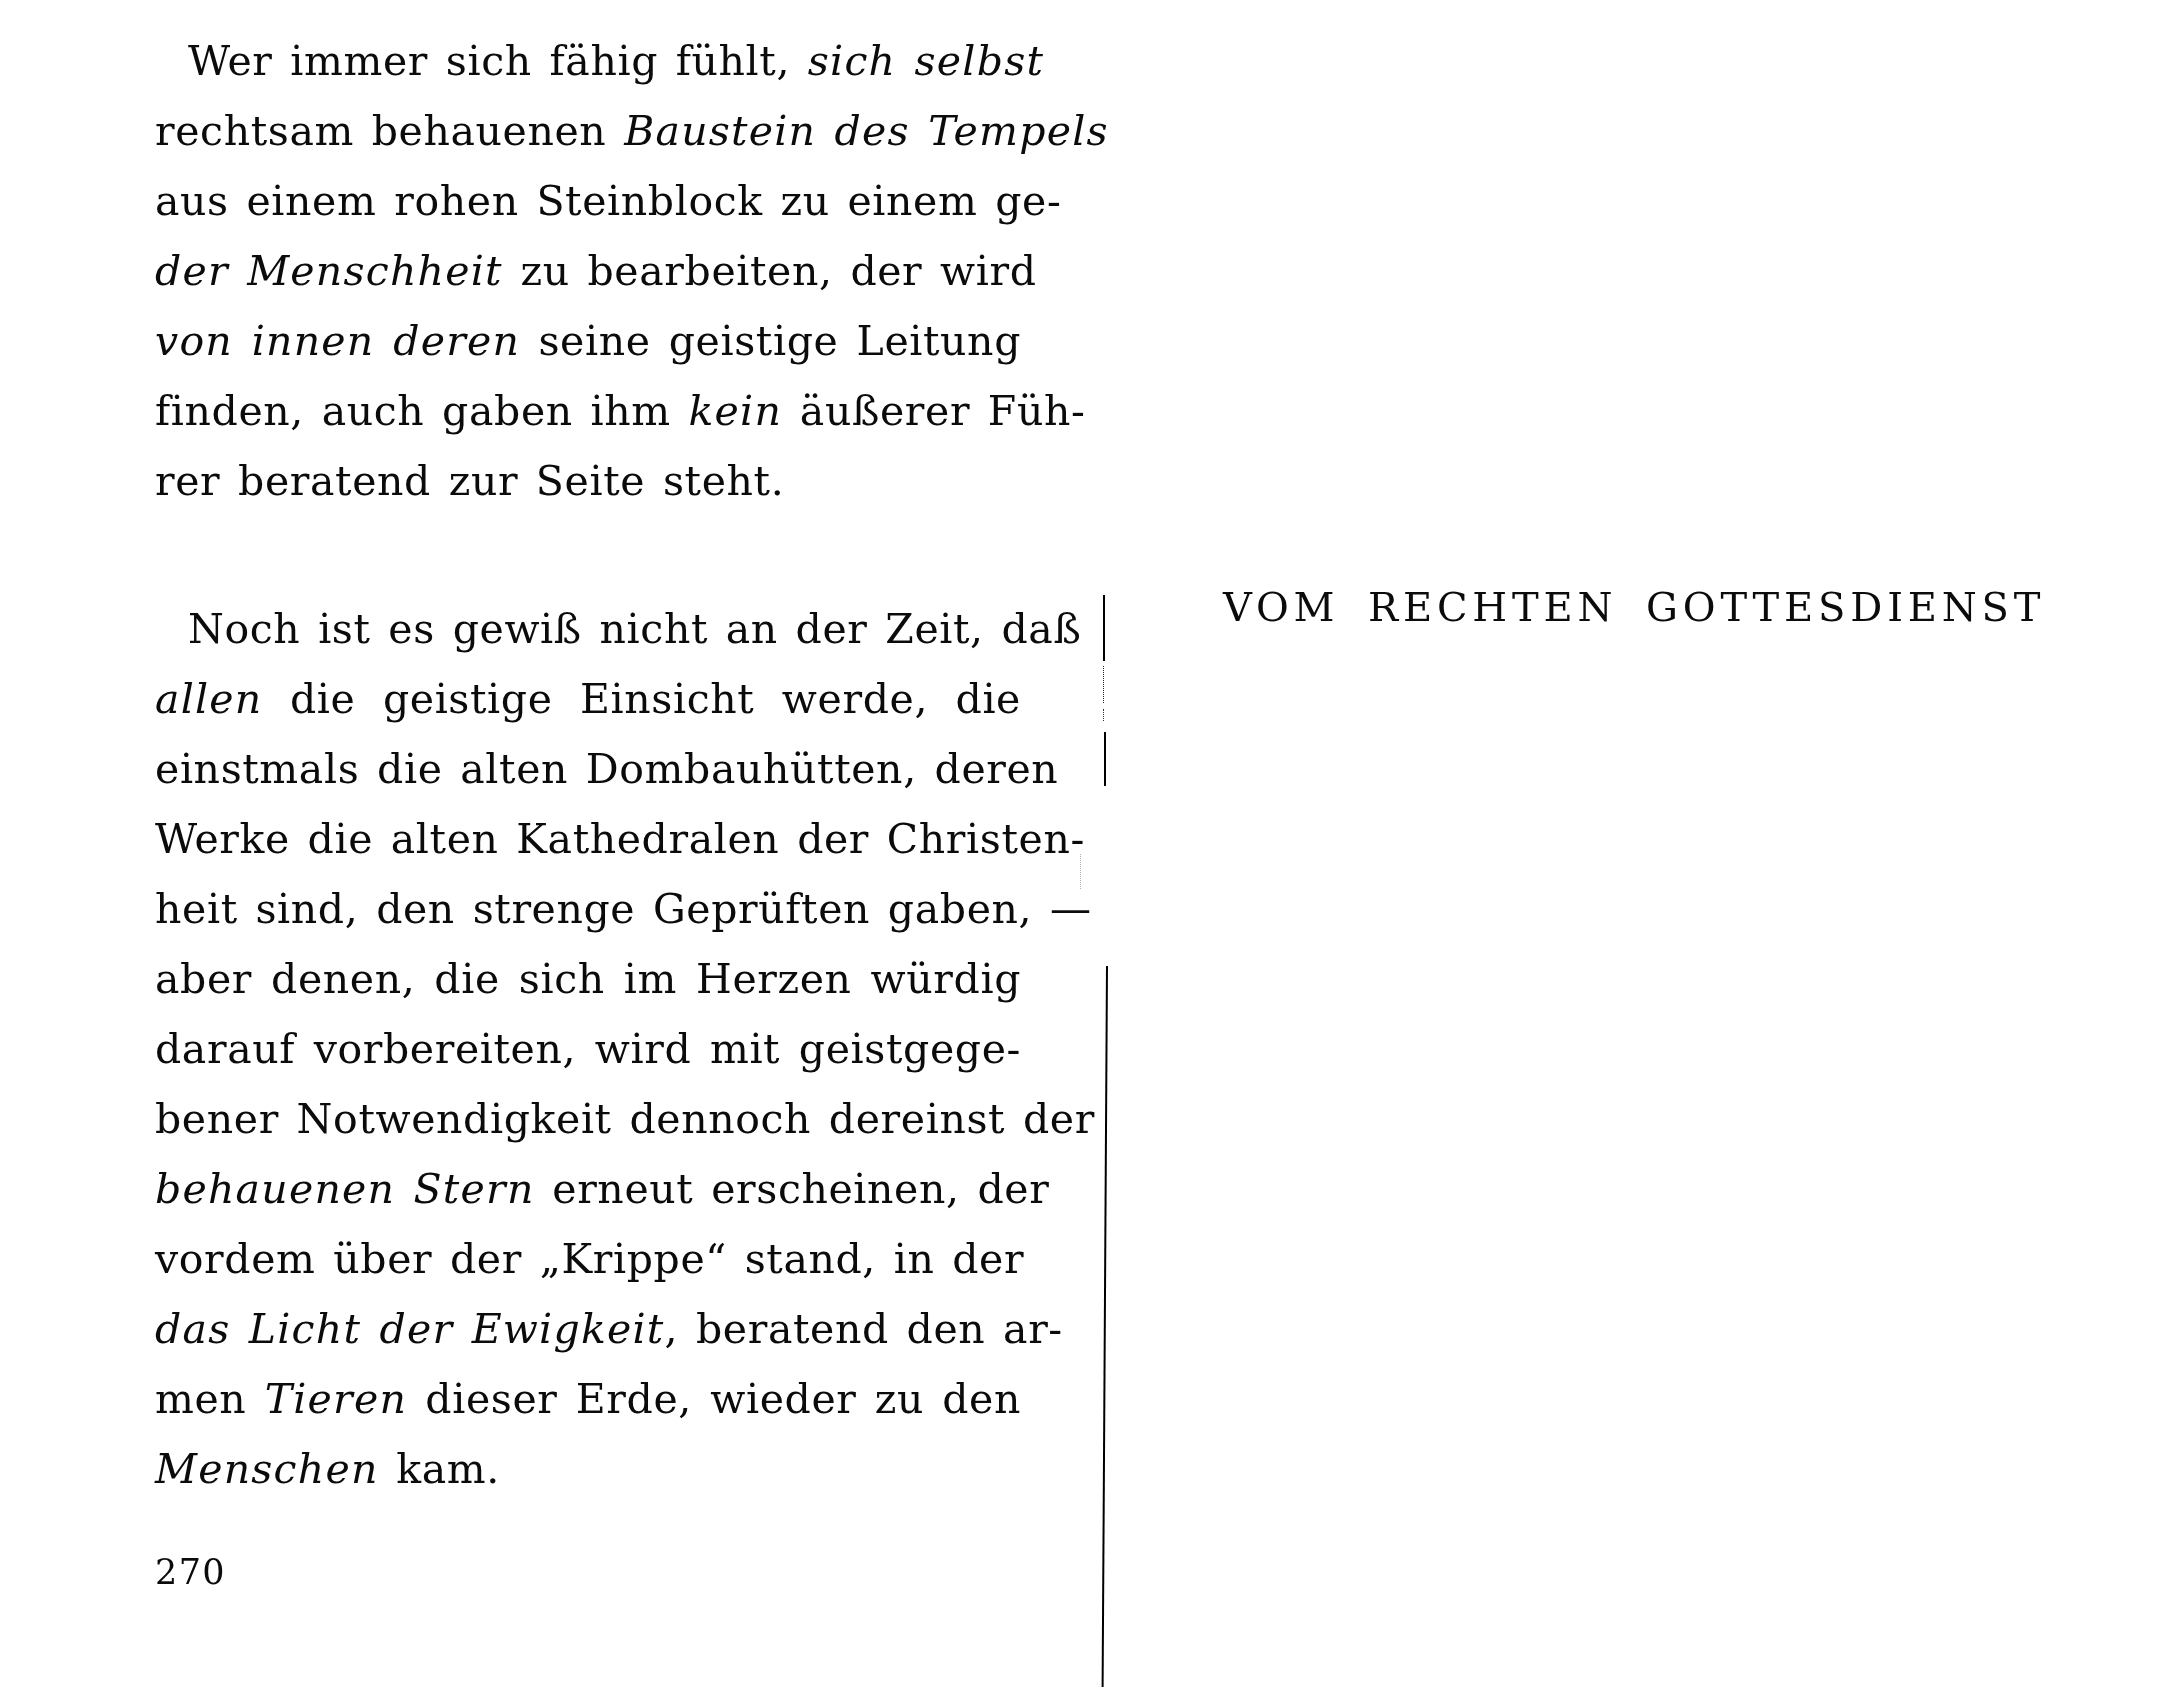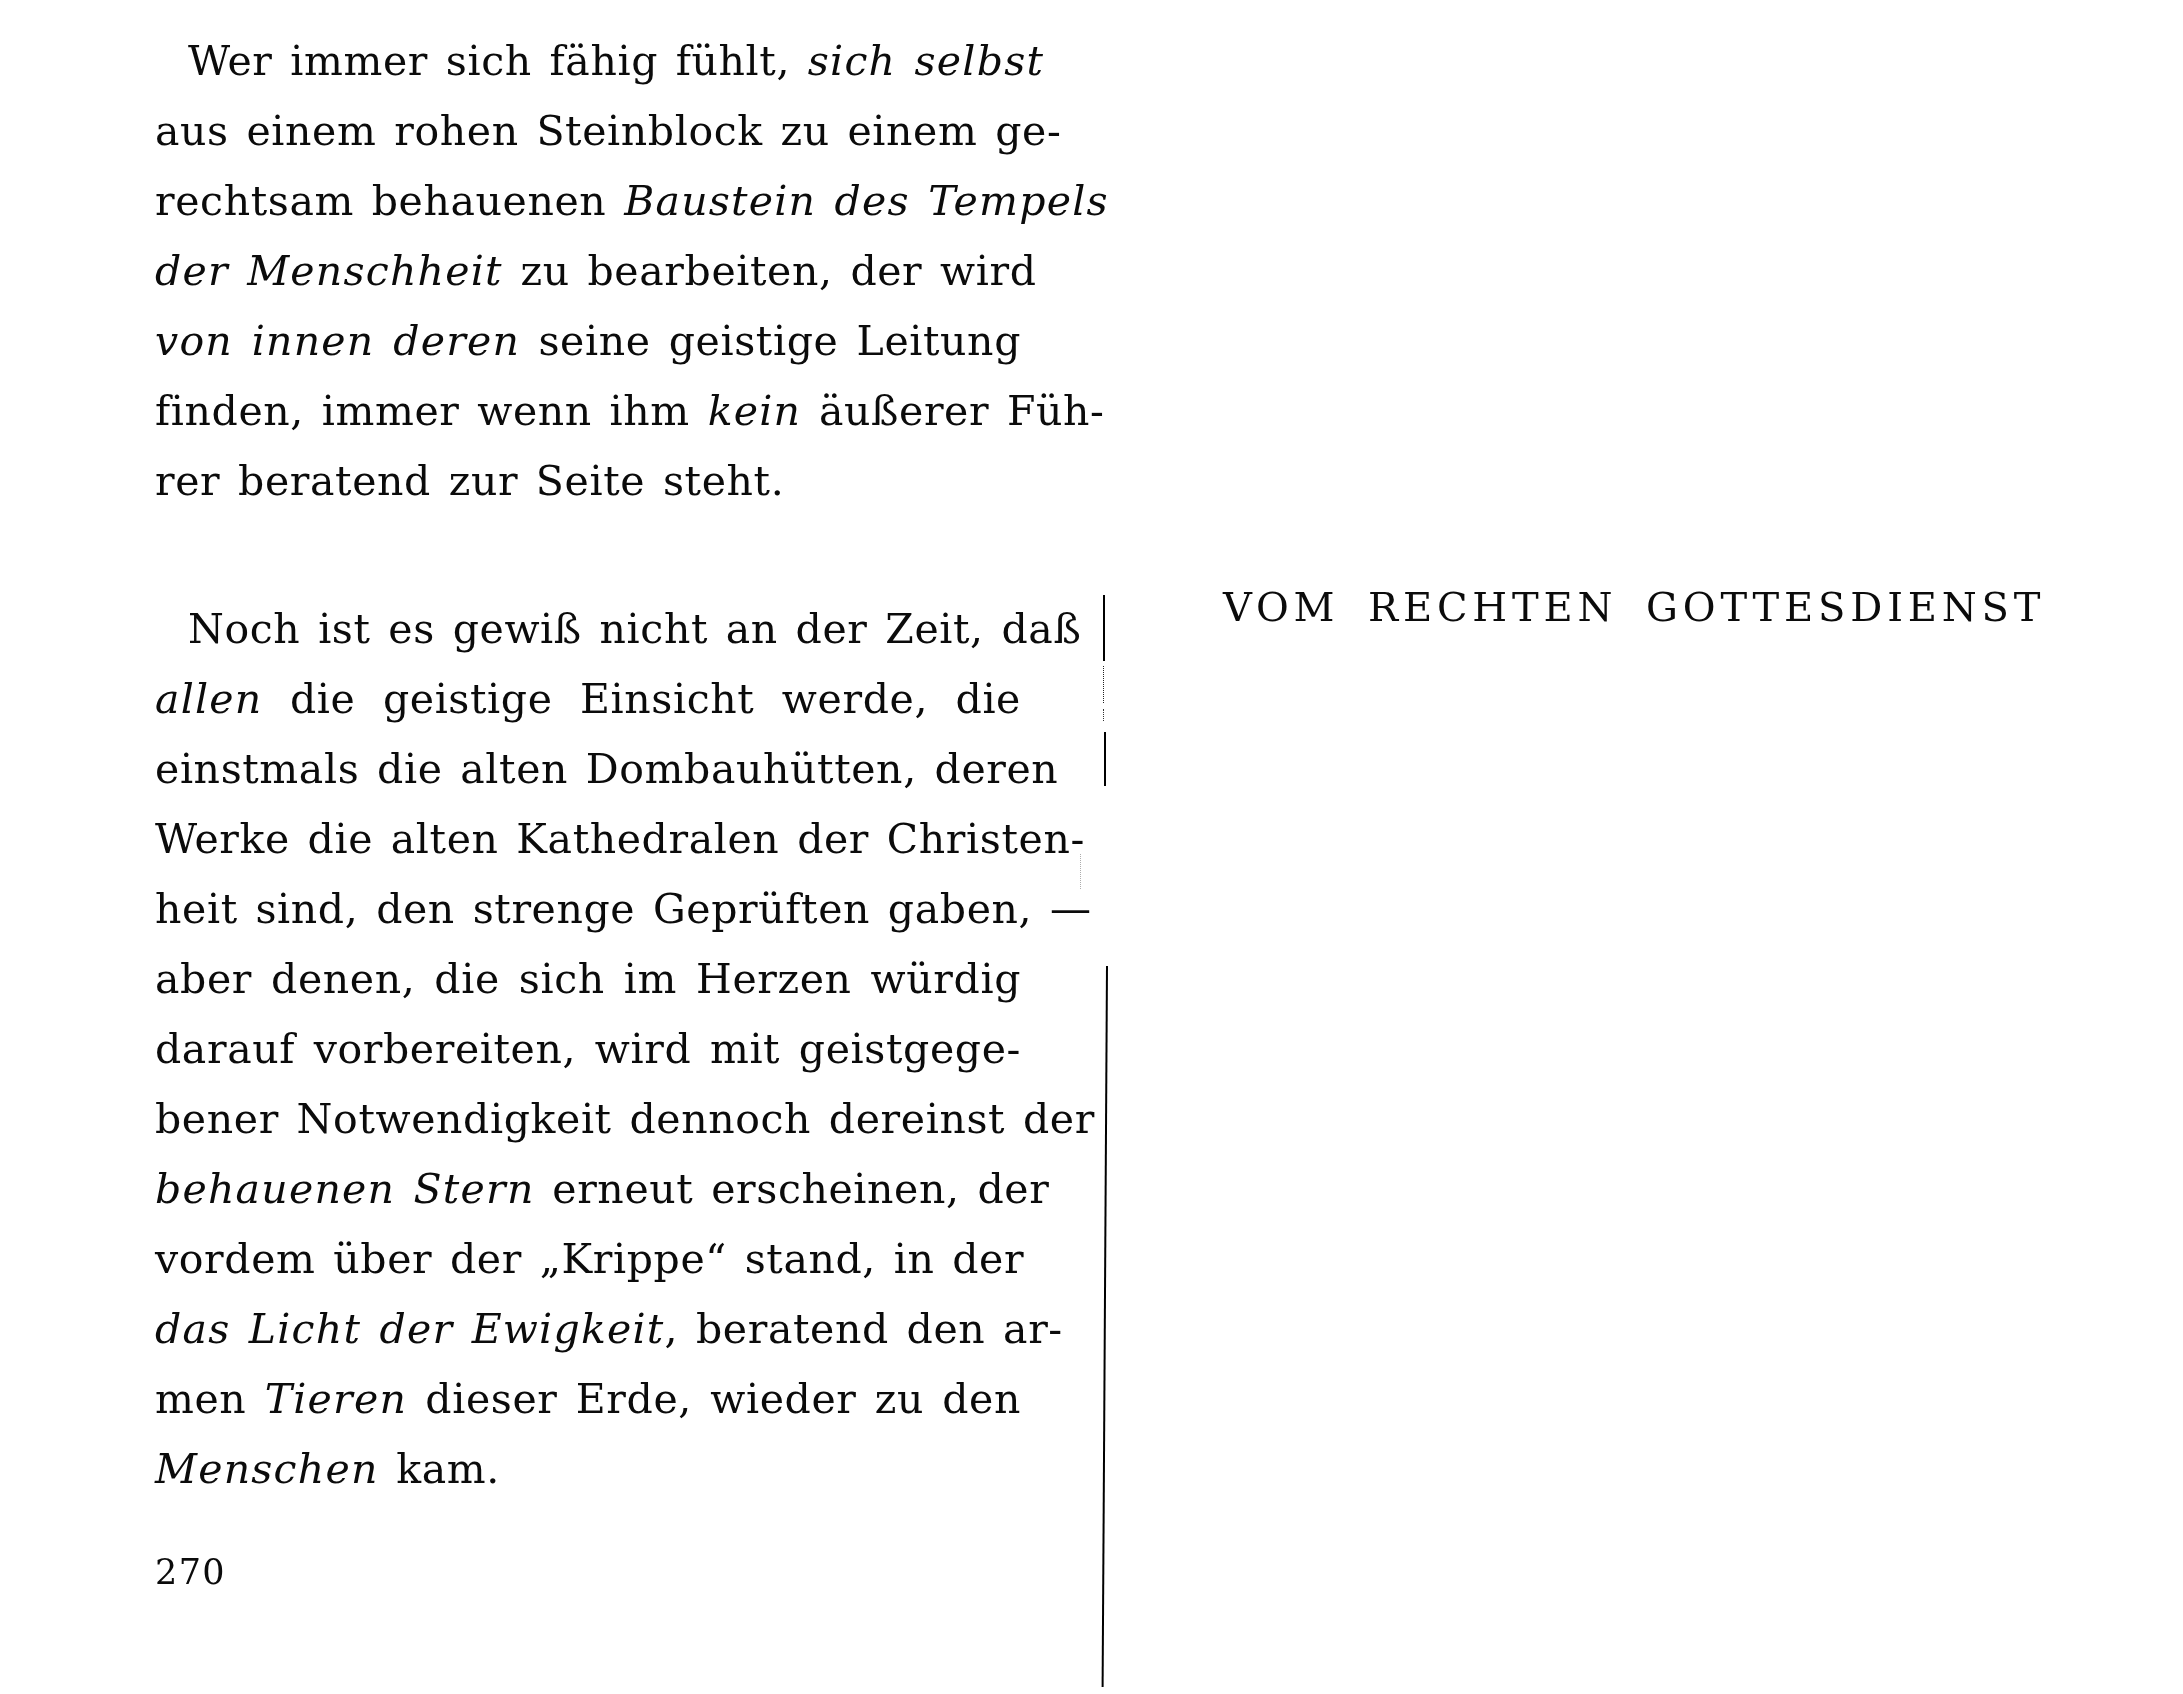--- a/index.html
+++ b/index.html
@@ -78,25 +78,25 @@
   }
 </style>
 </head>
 <body>
 
 <div class="page" style="--ink: #0b0b0b; --paper: #ffffff;">
 
   <div class="textcol">
       <div class="para" id="para-1">
         <div class="line indent"><span>Wer immer sich fähig fühlt, </span><em>sich selbst</em></div>
+        <div class="line"><span>rechtsam behauenen </span><em>Baustein des Tempels</em></div>
         <div class="line"><span>aus einem rohen Steinblock zu einem ge-</span></div>
-        <div class="line"><span>rechtsam behauenen </span><em>Baustein des Tempels</em></div>
         <div class="line"><em>der Menschheit</em><span> zu bearbeiten, der wird</span></div>
         <div class="line"><em>von innen deren</em><span> seine geistige Leitung</span></div>
-        <div class="line"><span>finden, immer wenn ihm </span><em>kein</em><span> äußerer Füh-</span></div>
+        <div class="line"><span>finden, auch gaben ihm </span><em>kein</em><span> äußerer Füh-</span></div>
         <div class="line no-just"><span>rer beratend zur Seite steht.</span></div>
       </div>
       <div class="para" id="para-2">
         <div class="line indent"><span>Noch ist es gewiß nicht an der Zeit, daß</span></div>
         <div class="line"><em>allen</em><span> die geistige Einsicht werde, die</span></div>
         <div class="line"><span>einstmals die alten Dombauhütten, deren</span></div>
         <div class="line"><span>Werke die alten Kathedralen der Christen-</span></div>
         <div class="line"><span>heit sind, den strenge Geprüften gaben, —</span></div>
         <div class="line"><span>aber denen, die sich im Herzen würdig</span></div>
         <div class="line"><span>darauf vorbereiten, wird mit geistgege-</span></div>

